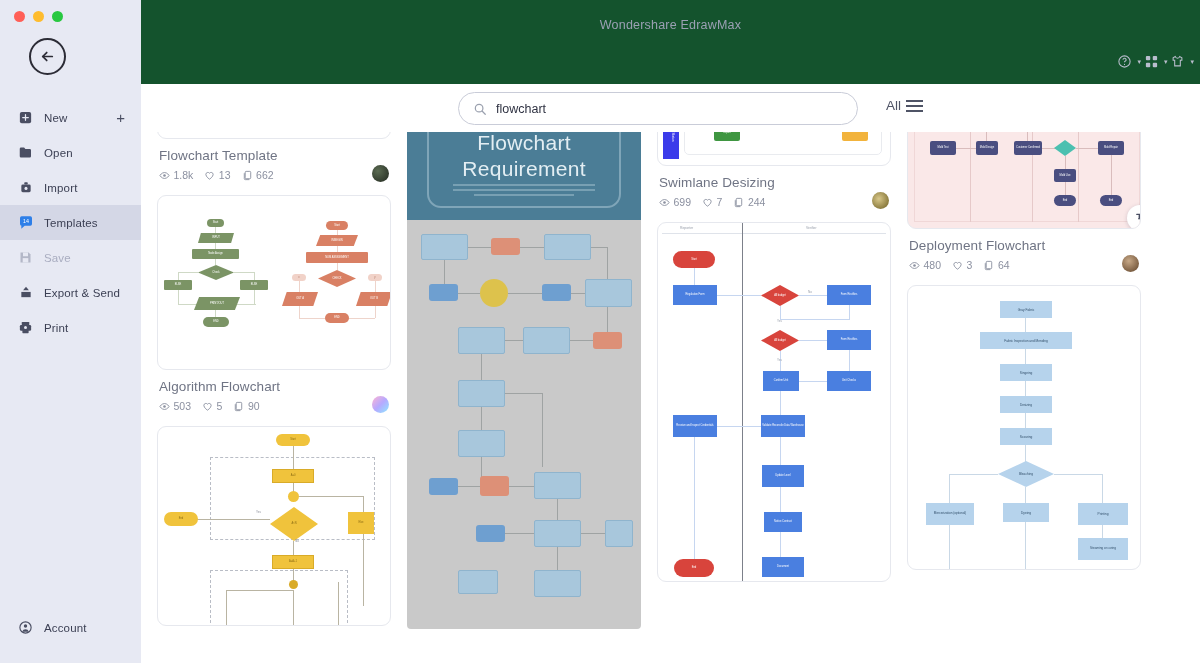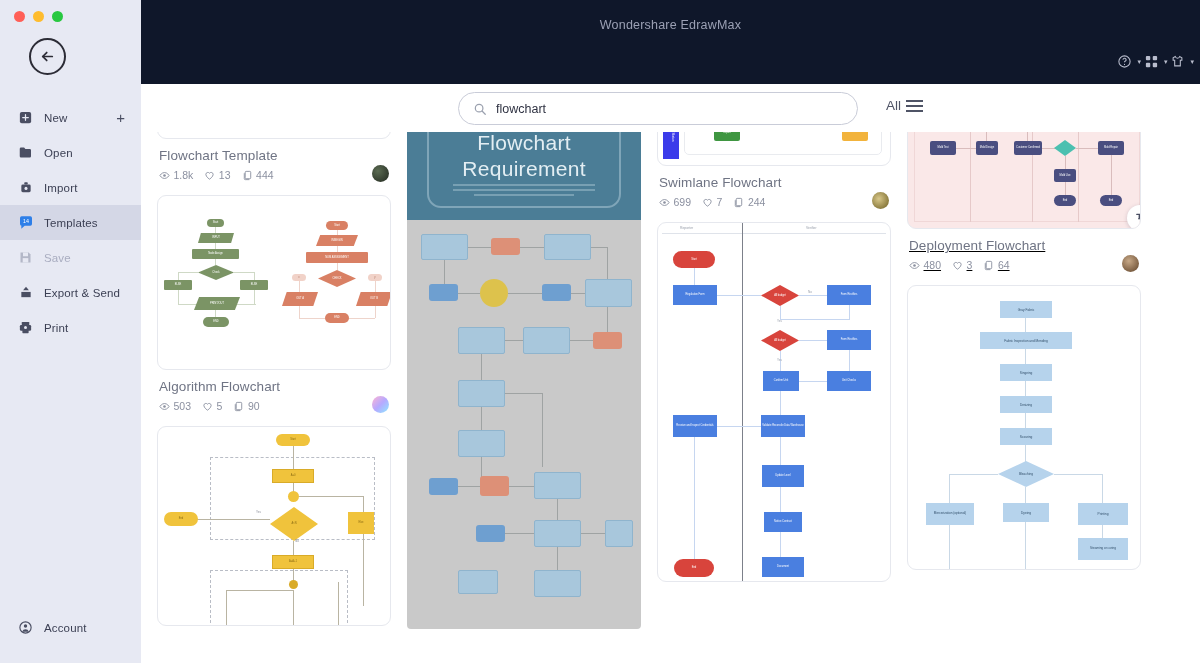--- a/index.html
+++ b/index.html
@@ -50,21 +50,21 @@
     position: absolute; right: 16px; font-size: 15px; color: #4a4e62;
     line-height: 1;
   }
   .nav-bottom { margin-top: auto; padding-bottom: 18px; }
 
   svg { display: block; }
 
   
   .topbar {
     position: absolute; left: 141px; top: 0; right: 0; height: 84px;
-    background: #0f172a;
+    background: #14532d;
   }
   .win-title {
     position: absolute; left: 0; right: 0; top: 18px;
     text-align: center; font-size: 12.5px; color: #9ba0b4;
     letter-spacing: .2px;
   }
   .topright {
     position: absolute; right: 6px; top: 54px;
     display: flex; align-items: center; gap: 3px;
     color: #b9bdcd;
@@ -105,21 +105,21 @@
     background: #fff; overflow: hidden;
   }
   .cols {
     position: absolute; left: 0; top: 0; width: 1059px;
     display: flex; gap: 16px; padding: 0 16px;
   }
   .col { width: 234px; display: flex; flex-direction: column; gap: 14px; }
   .col.c1 { margin-top: -50px; }
   .col.c2 { margin-top: 18px; }
   .col.c3 { margin-top: -38px; }
-  .col.c4 { margin-top: -43px; text-decoration: underline; }
+  .col.c4 { margin-top: -43px; }
 
   .card { position: relative; }
   .thumb {
     position: relative; width: 100%;
     border: 1px solid #e6e8ee; border-radius: 9px;
     background: #fff; overflow: hidden;
   }
   .thumb.noborder { border: none; border-radius: 4px; }
   .title {
     margin: 9px 2px 0 2px; font-size: 13.5px; color: #6f7484;
@@ -356,21 +356,21 @@
               <svg width="11" height="11" viewBox="0 0 24 24" fill="none" stroke="#8b90a0" stroke-width="2">
                   <path d="M12 20s-8-5-8-10.5A4.5 4.5 0 0 1 12 7a4.5 4.5 0 0 1 8 2.5C20 15 12 20 12 20z"></path>
                 </svg>
               <span>13</span>
             </span>
             <span class="stat">
               <svg width="11" height="11" viewBox="0 0 24 24" fill="none" stroke="#8b90a0" stroke-width="2">
                   <rect x="7" y="3" width="12" height="16" rx="2"></rect>
                   <path d="M5 7v12a2 2 0 0 0 2 2h9"></path>
                 </svg>
-              <span>444</span>
+              <span>662</span>
             </span>
             <span class="avatar av-dark"></span>
           </div>
         </div>
 
         <div class="card">
           <div class="thumb" style="height:175px;">
             <div class="fl" style="left:0;top:0;right:0;bottom:0;">
 
               <div class="nd" style="left:49px;top:23px;width:17px;height:8px;background:#7b9465;border-radius:5px;">
@@ -620,21 +620,21 @@
                 </div>
 
               <div class="ln" style="left:199px;top:53px;width:1.1px;height:28px;background:#cdd4dd;"></div>
               <div class="nd" style="left:184px;top:80px;width:26px;height:14px;background:#f2b33c;border-radius:2px;"></div>
               <div class="ln" style="left:69px;top:52px;width:1.1px;height:26px;background:#cdd4dd;"></div>
               <div class="nd" style="left:56px;top:78px;width:26px;height:16px;background:#3f9641;border-radius:2px;">
                   <span>Report</span>
                 </div>
             </div>
           </div>
-          <div class="title">Swimlane Flowchart</div>
+          <div class="title">Swimlane Desizing</div>
           <div class="stats">
             <span class="stat">
               <svg width="11" height="11" viewBox="0 0 24 24" fill="none" stroke="#8b90a0" stroke-width="2">
                   <path d="M2 12s3.8-6.5 10-6.5S22 12 22 12s-3.8 6.5-10 6.5S2 12 2 12z"></path>
                   <circle cx="12" cy="12" r="2.8" fill="#8b90a0" stroke="none"></circle>
                 </svg>
               <span>699</span>
             </span>
             <span class="stat">
               <svg width="11" height="11" viewBox="0 0 24 24" fill="none" stroke="#8b90a0" stroke-width="2">

